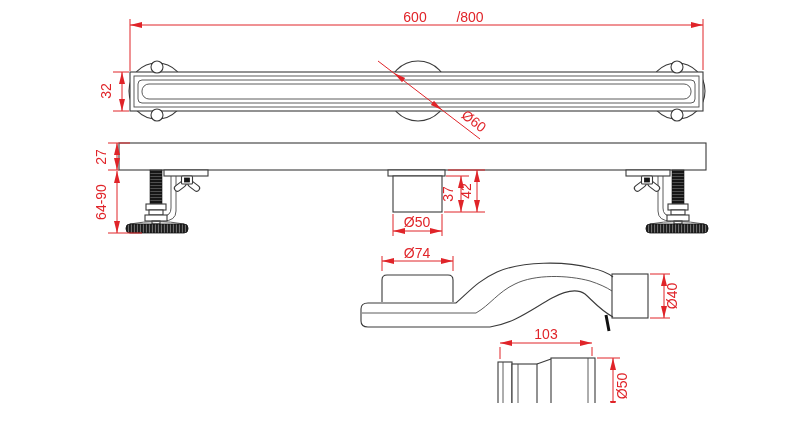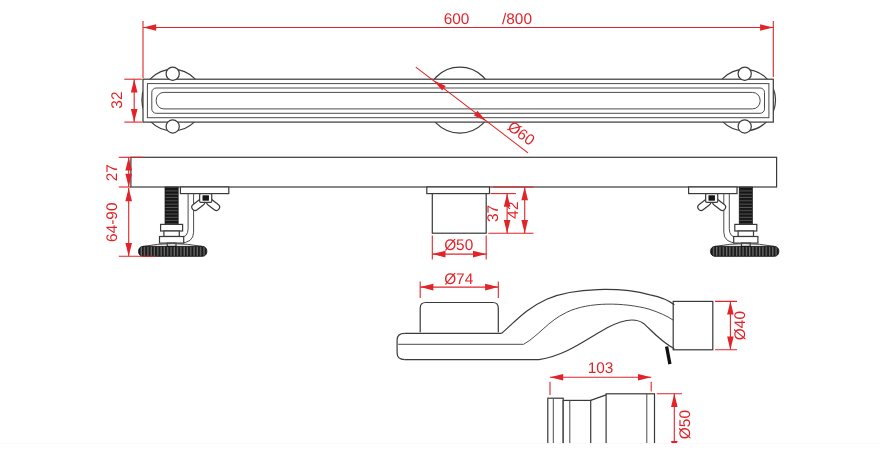--- a/index.html
+++ b/index.html
@@ -1,16 +1,16 @@
 <!DOCTYPE html>
 <html><head>
 <meta charset="utf-8">
 <style>
   html,body{margin:0;padding:0;background:#ffffff;}
-  .stage{width:800px;height:403px;position:relative;background:#f9a8d4;overflow:hidden;}
+  .stage{width:800px;height:403px;position:relative;background:#0ea5e9;overflow:hidden;}
   .ink{stroke:#3a3a3a;fill:none;stroke-width:1.1;}
   .inkfill{fill:#ffffff;stroke:#3a3a3a;stroke-width:1.1;}
   .inkthin{stroke:#4a4a4a;fill:none;stroke-width:0.9;}
   .red{stroke:#e02429;fill:none;stroke-width:1;}
   .redfill{fill:#e02429;stroke:none;}
   .dim{font-family:"Liberation Sans",sans-serif;font-size:14px;fill:#e02429;text-anchor:middle;}
   .darkfill{fill:#161616;stroke:#161616;stroke-width:0.8;}
 </style>
 </head>
 <body>

